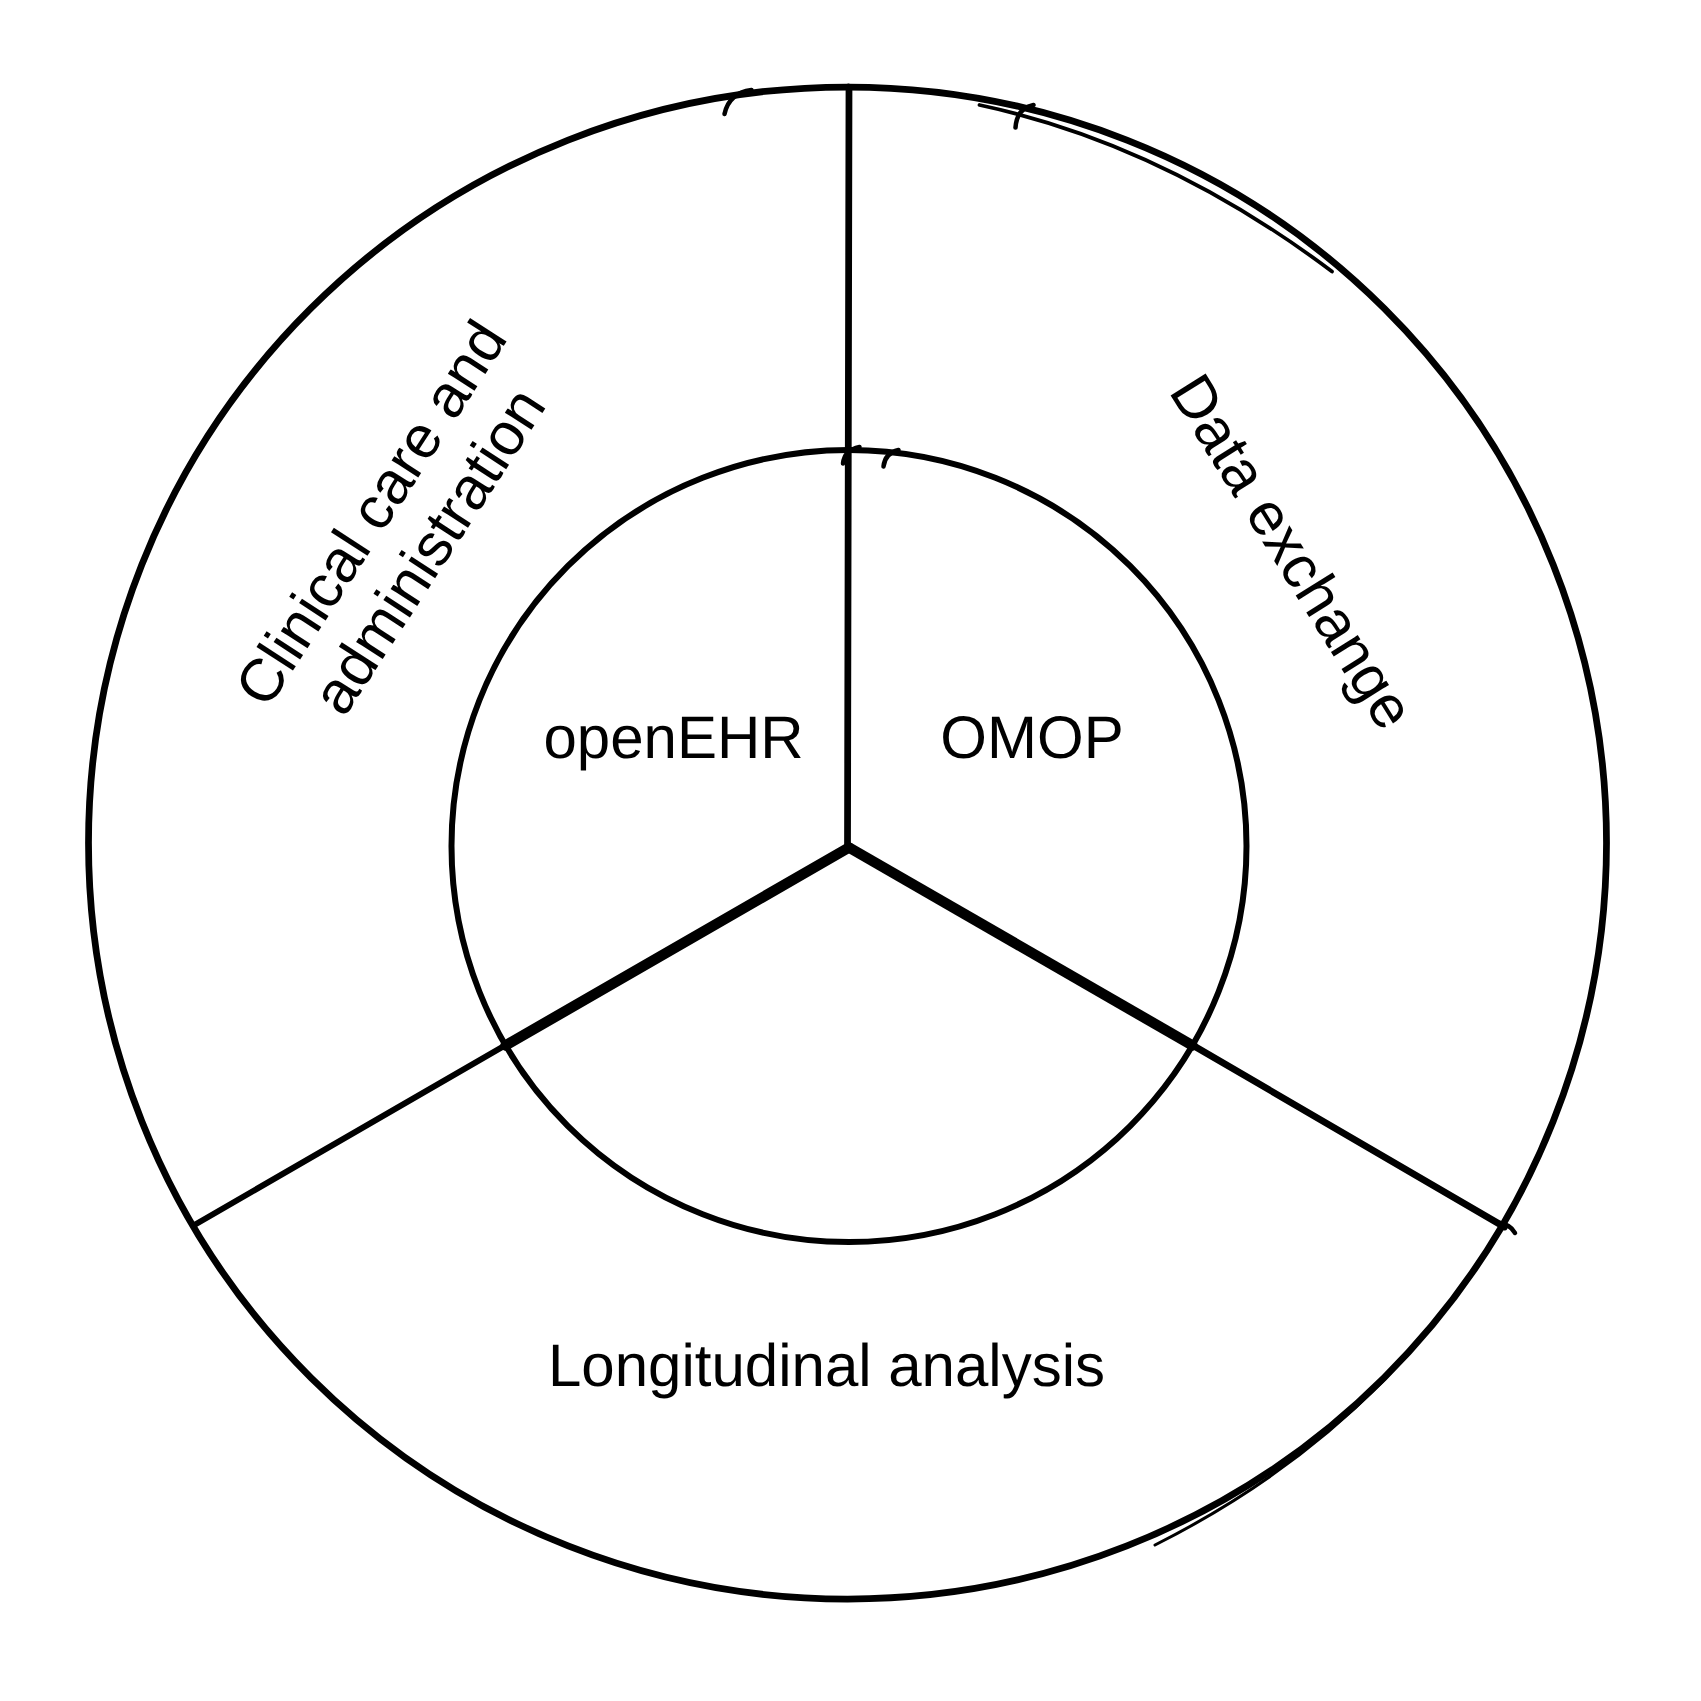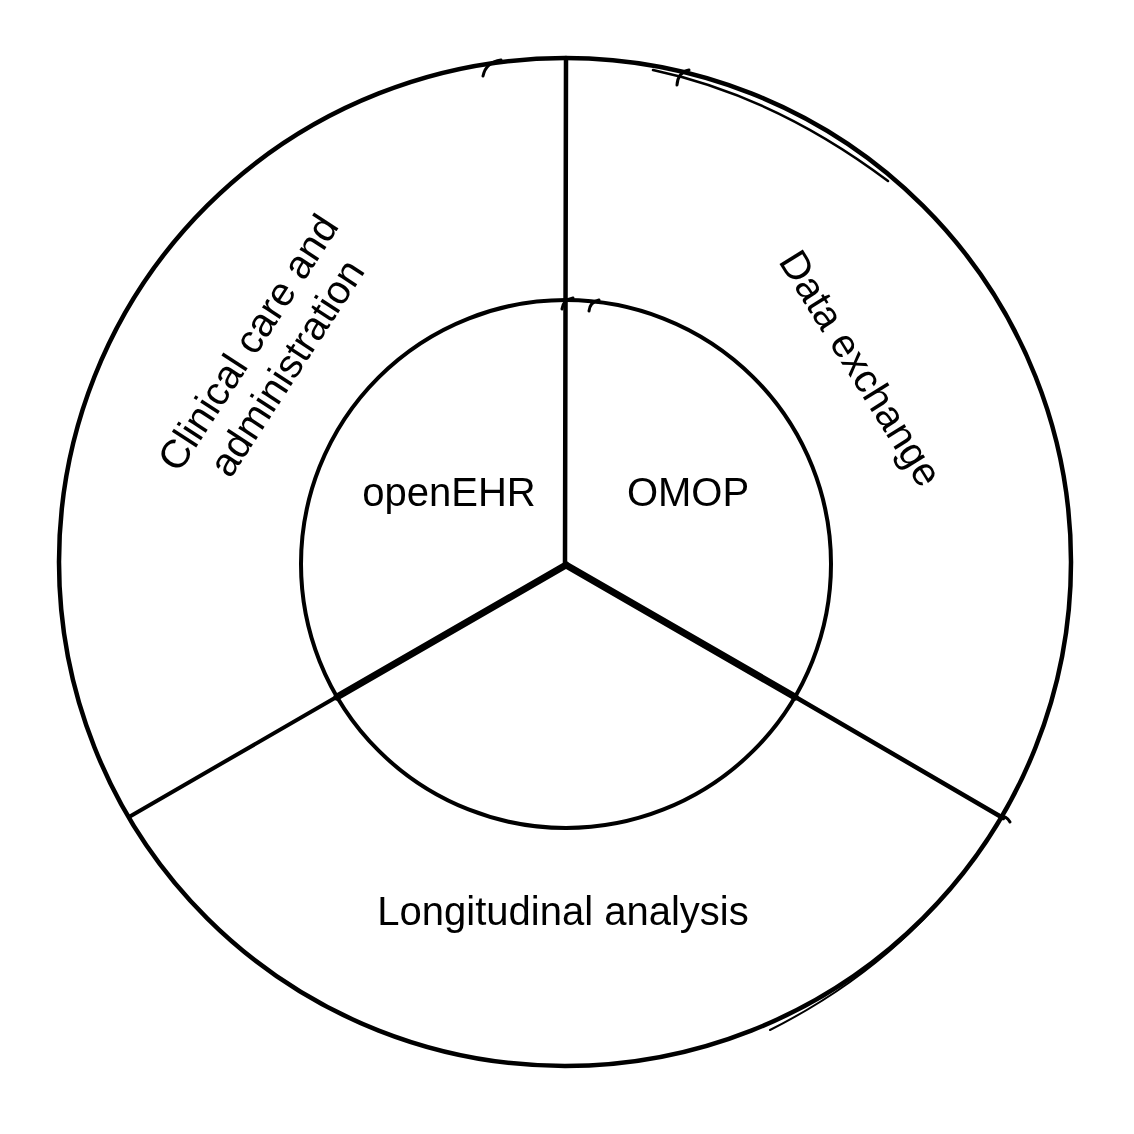--- a/index.html
+++ b/index.html
@@ -66,20 +66,20 @@
     <path d="M 998 815 q 9 1 12 7" stroke-width="3"></path>
   </svg>
 
   <div class="label rot-ccw" style="left:267px; top:355px;">
     <div>Clinical care and</div>
     <div>administration</div>
   </div>
 
   <div class="label rot-cw" style="left:861px; top:368px;">Data exchange</div>
 
-  <div class="label" style="left:563px; top:911px;">Longitudinal analysis</div>
+  <div class="label" style="left:551px; top:911px;">Longitudinal analysis</div>
 
   <div class="label" style="left:449px; top:492px;">openEHR</div>
 
   <div class="label" style="left:688px; top:492px;">OMOP</div>
 
 
 </div>
 
 </body></html>

